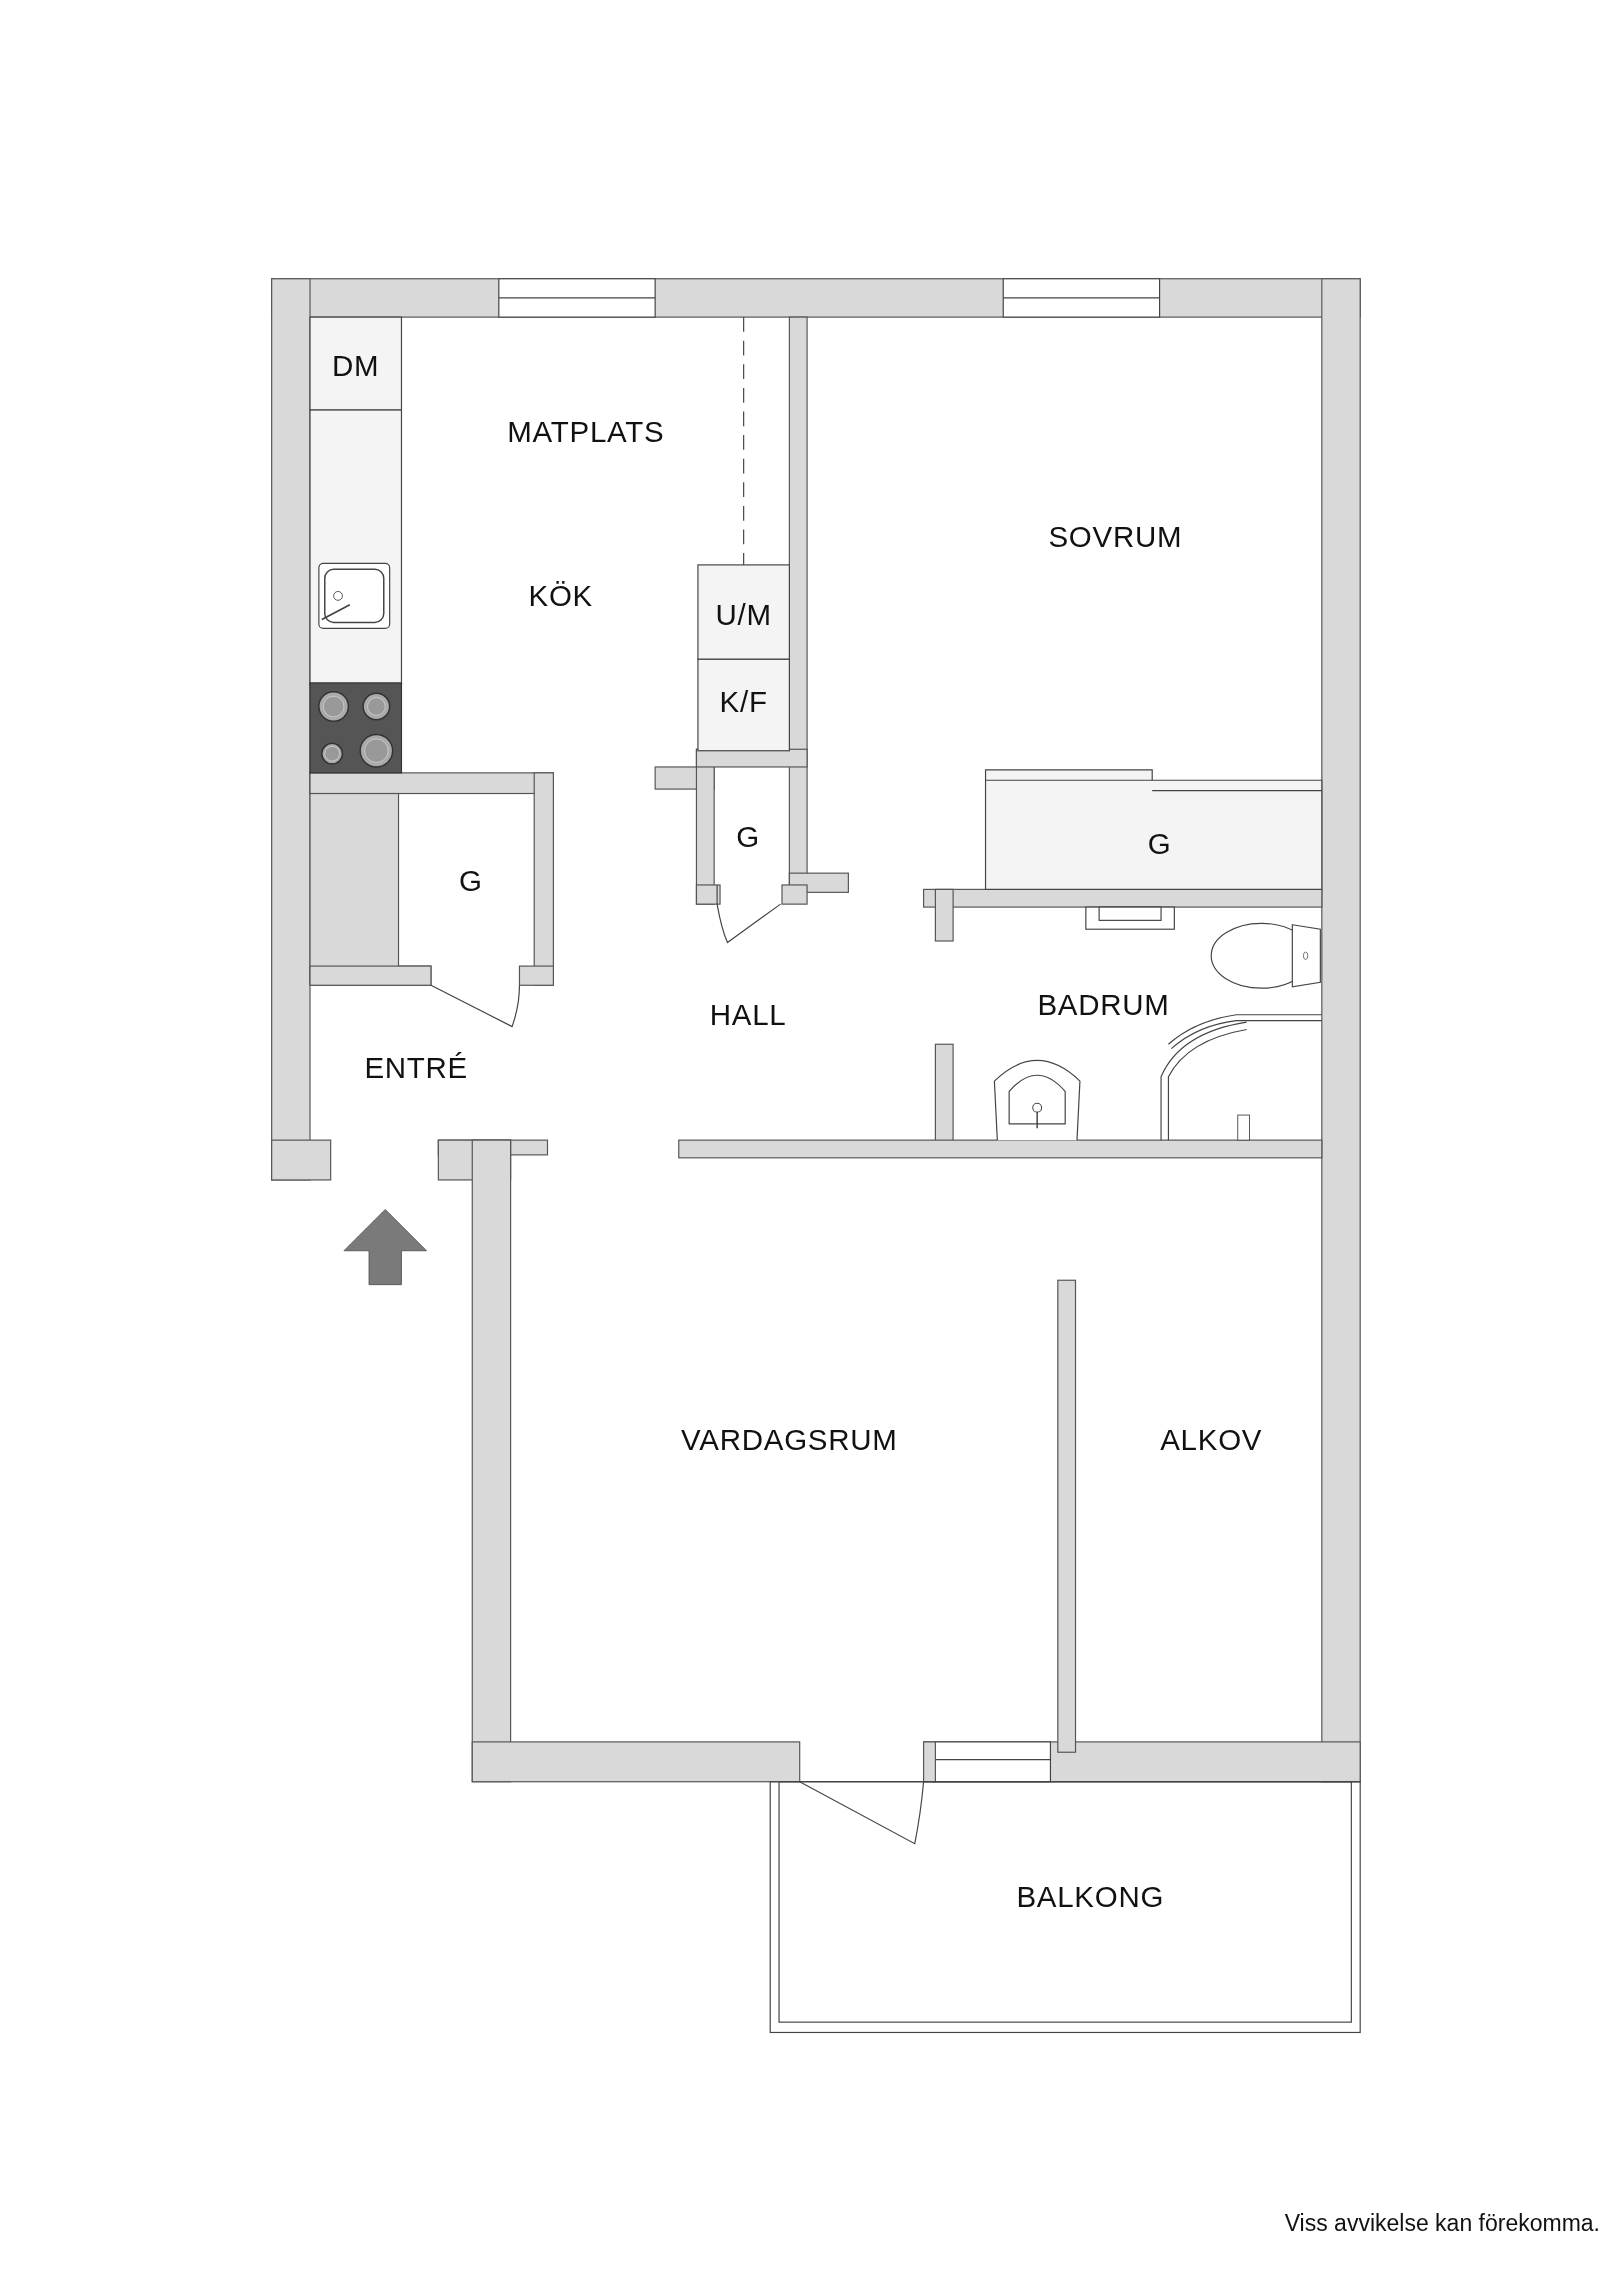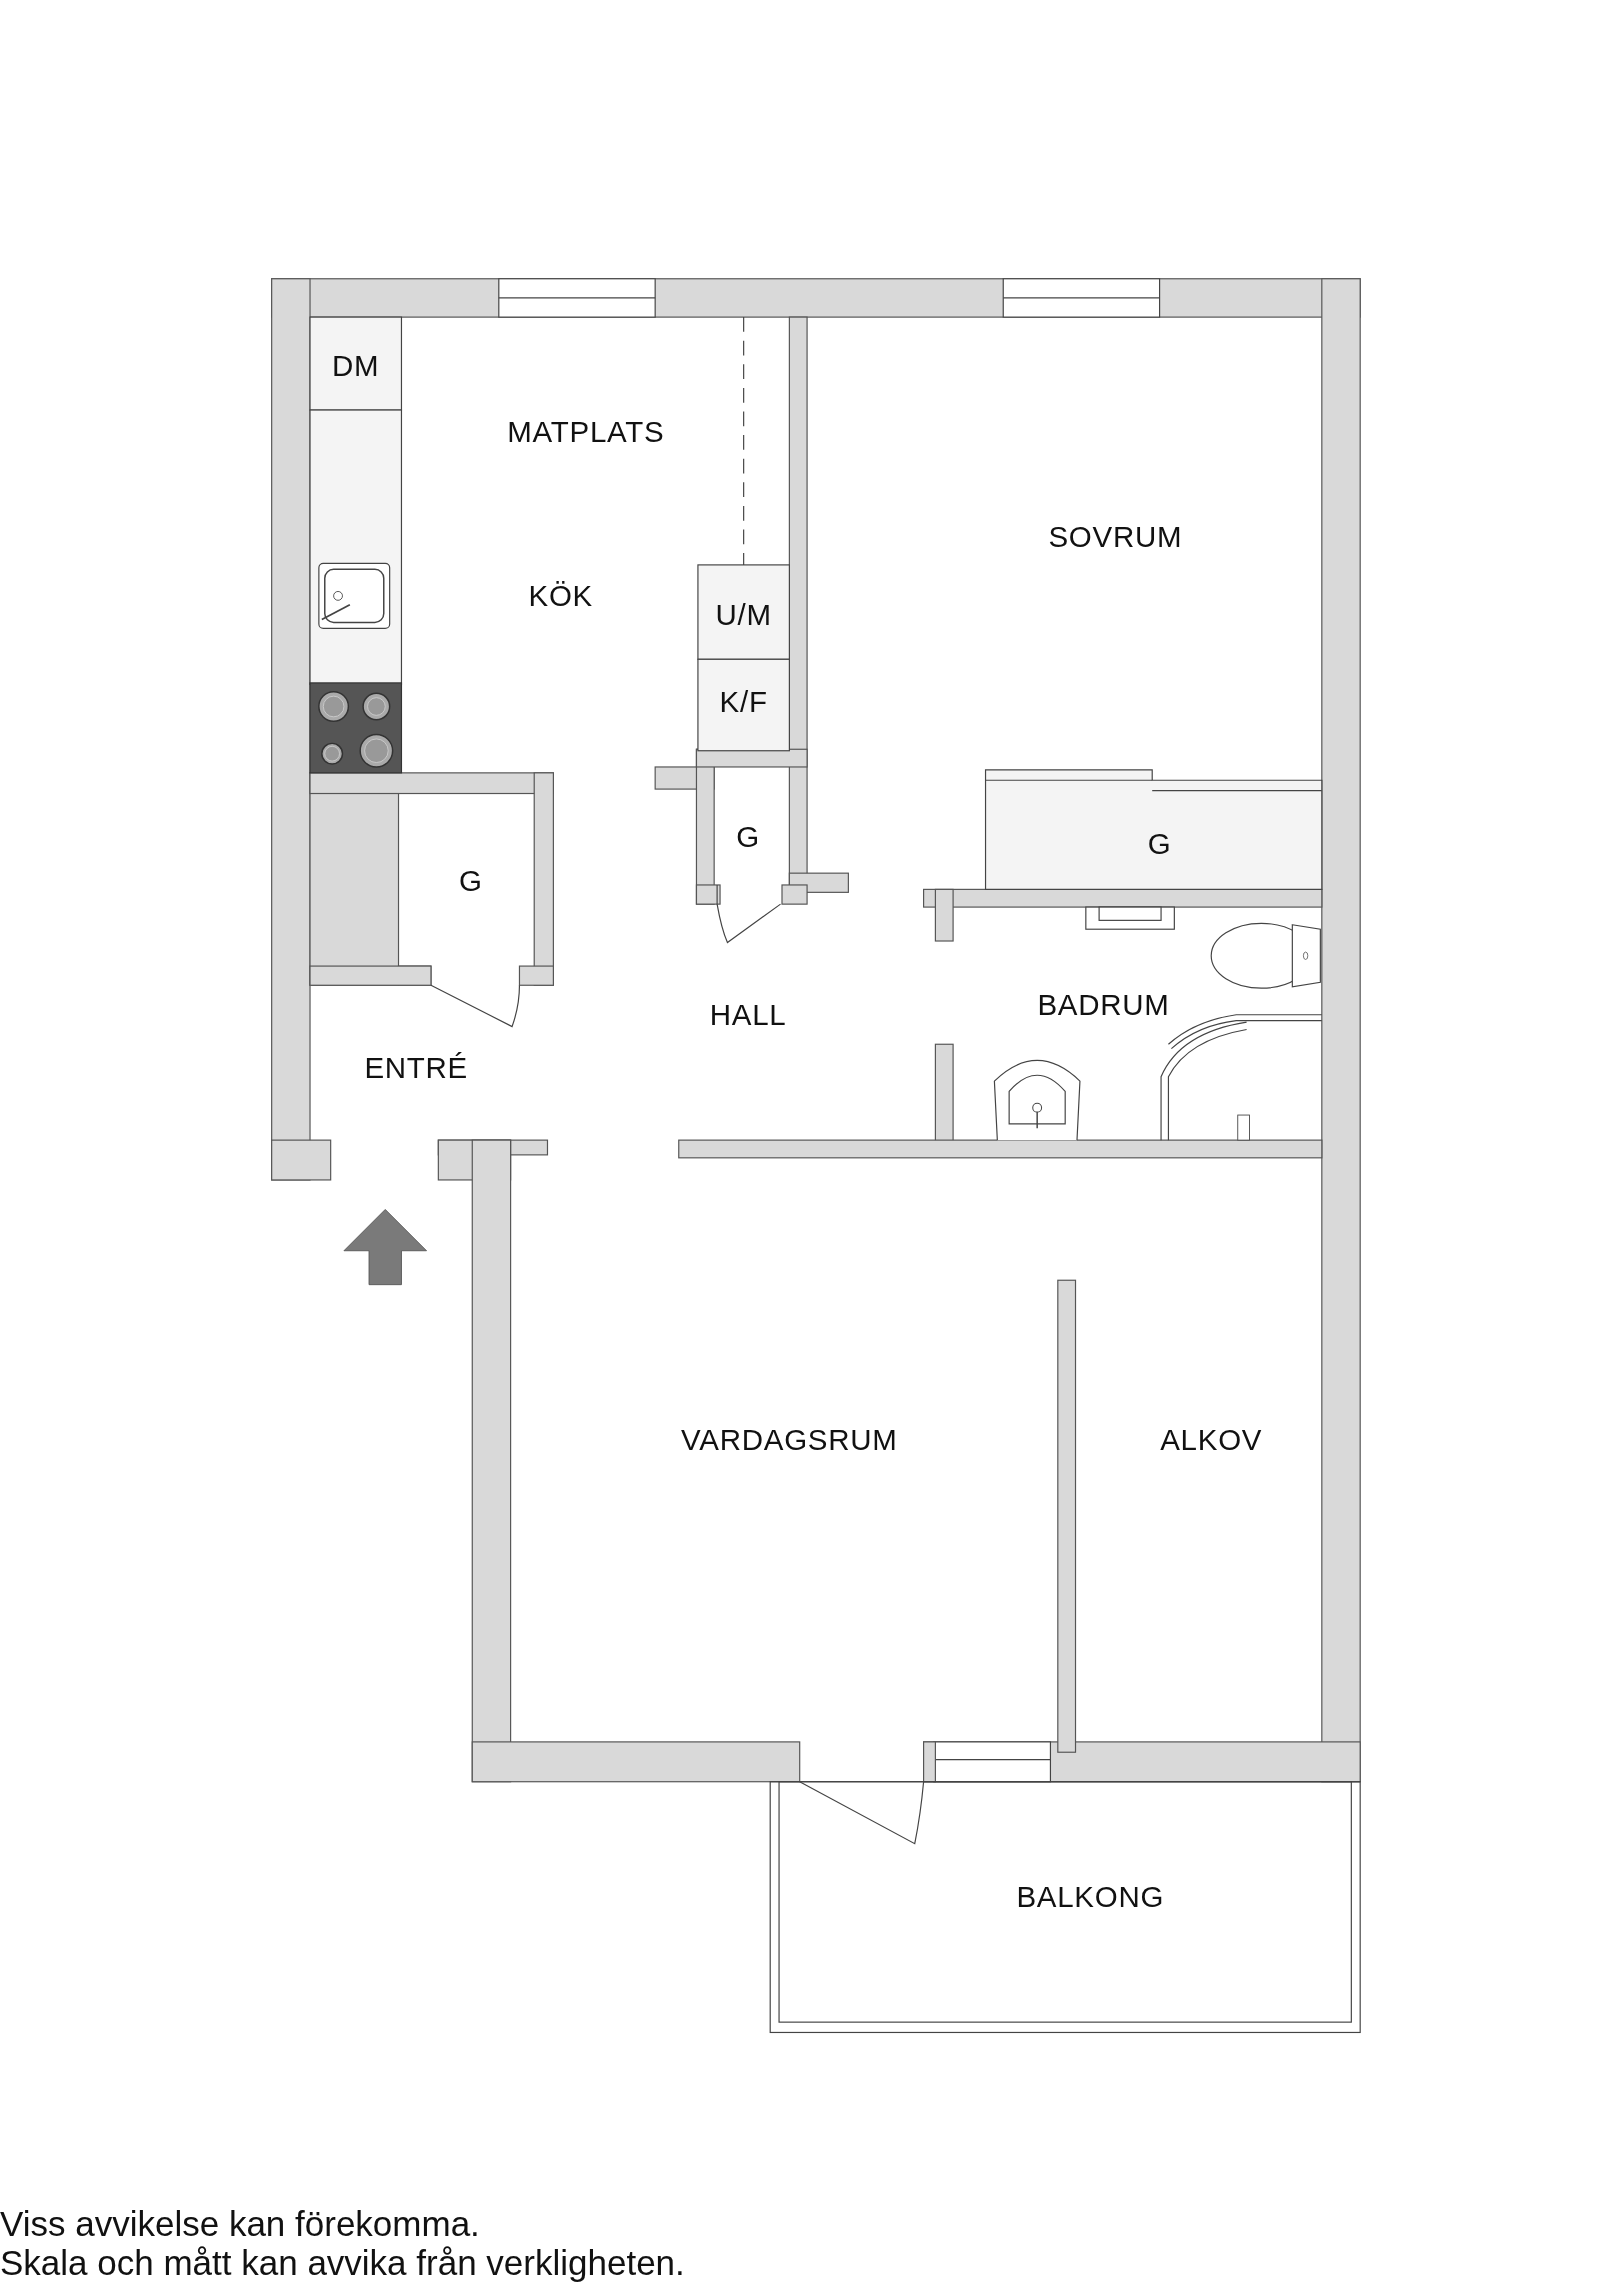--- a/index.html
+++ b/index.html
@@ -3,21 +3,21 @@
 <meta charset="utf-8">
 <style>
   html,body{margin:0;padding:0;background:#fff;}
   body{width:1623px;height:2295px;position:relative;overflow:hidden;font-family:"Liberation Sans",sans-serif;}
   svg{position:absolute;left:0;top:0;}
   .wall{fill:#d9d9d9;stroke:#555;stroke-width:0.8;}
   .line{fill:none;stroke:#444;stroke-width:0.8;}
   .cab{fill:#f4f4f4;stroke:#444;stroke-width:0.8;}
   .win{fill:#fff;stroke:#444;stroke-width:0.8;}
   .lbl{font-family:"Liberation Sans",sans-serif;font-size:20px;fill:#111;text-anchor:middle;letter-spacing:0.5px;}
-  .disclaimer{position:absolute;left:0;width:1600px;text-align:left;font-family:"Liberation Sans",sans-serif;font-size:35px;color:#111;line-height:39px;}
+  .disclaimer{position:absolute;left:0;width:1600px;text-align:right;font-family:"Liberation Sans",sans-serif;font-size:23px;color:#111;line-height:39px;}
 </style>
 </head>
 <body>
 
 <svg width="1623" height="2295" viewBox="0 0 1100 1556" xmlns="http://www.w3.org/2000/svg">
 
   <g>
 
     <rect class="wall" x="184" y="189" width="738" height="26"></rect>
 
@@ -153,15 +153,14 @@
   <text class="lbl" x="282" y="731">ENTRÉ</text>
   <text class="lbl" x="507" y="695">HALL</text>
   <text class="lbl" x="748" y="688">BADRUM</text>
   <text class="lbl" x="535" y="983">VARDAGSRUM</text>
   <text class="lbl" x="821" y="983">ALKOV</text>
   <text class="lbl" x="739" y="1293">BALKONG</text>
 </svg>
 
 <div class="disclaimer" style="top:2204px;">
   <div>Viss avvikelse kan förekomma.</div>
-  <div>Skala och mått kan avvika från verkligheten.</div>
 </div>
 
 
 </body></html>

